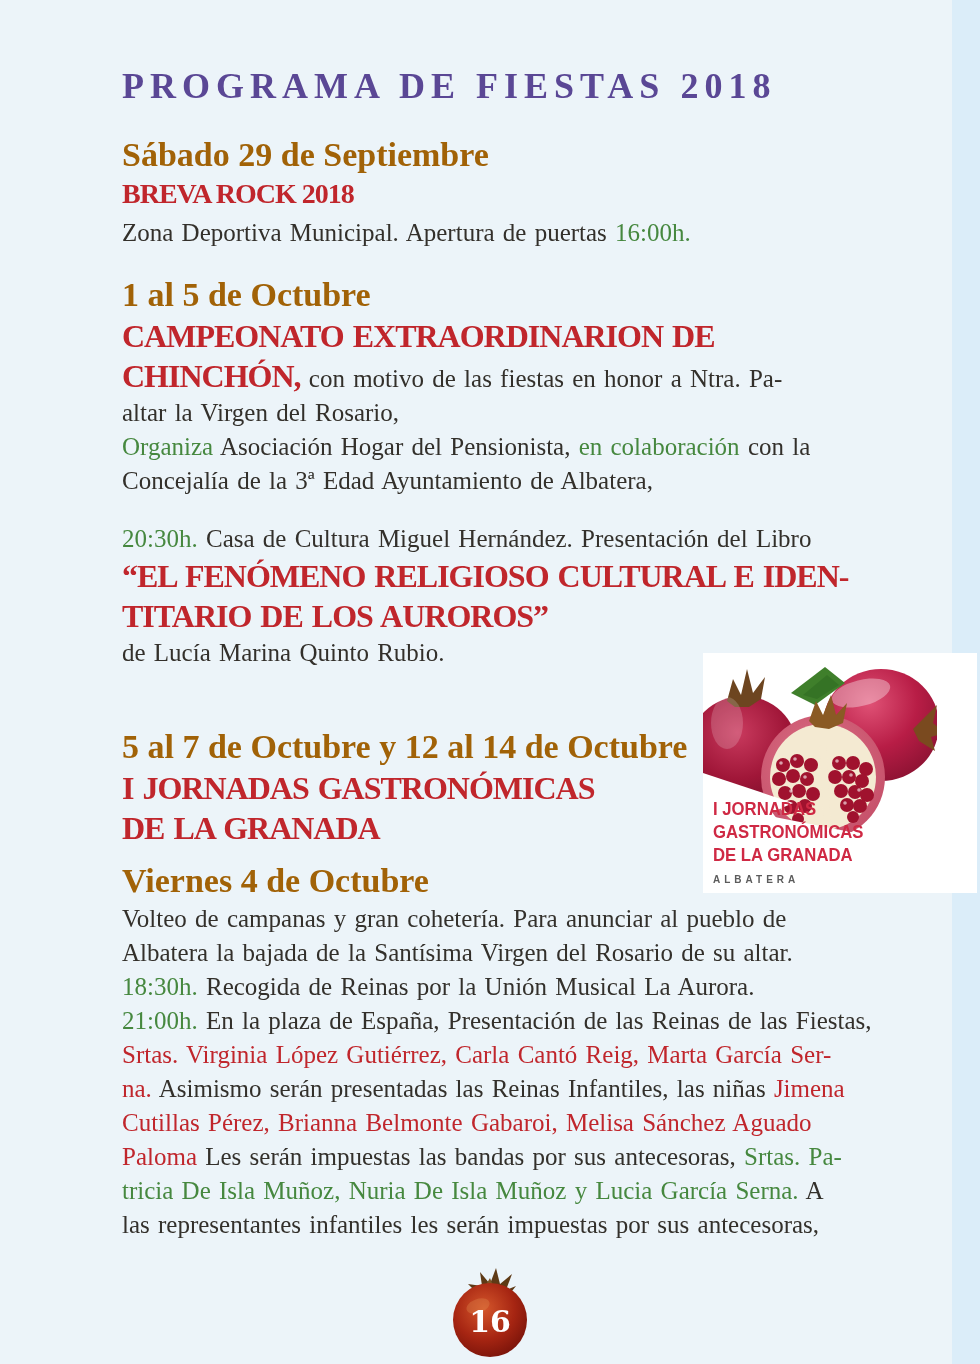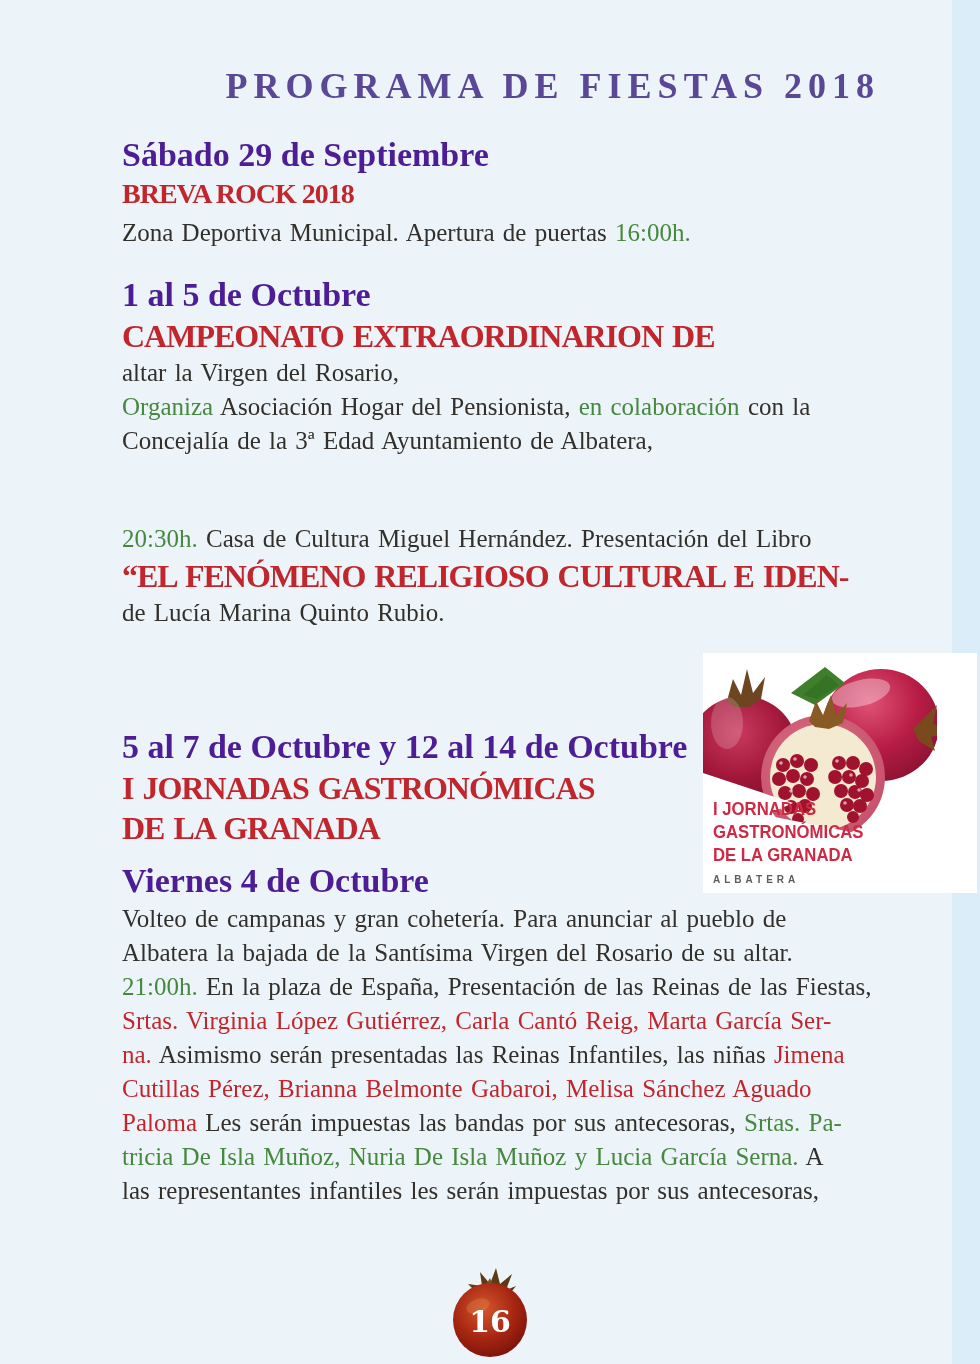--- a/index.html
+++ b/index.html
@@ -9,28 +9,28 @@
     font-family:"Liberation Serif", serif;
     overflow:hidden;
   }
   .page{position:relative;width:980px;height:1364px;}
   .edge-shade{
     position:absolute;right:0;top:0;width:28px;height:100%;
     background:#dbedf9;
   }
   .title{
     position:absolute;left:122px;top:64px;width:758px;margin:0;
-    text-align:right;
+    text-align:left;
     font-size:36px;font-weight:bold;letter-spacing:6px;
     color:#5a4795;line-height:44px;white-space:nowrap;
   }
   .sec{position:absolute;left:122px;width:790px;}
   .date{
     font-size:34px;line-height:38px;font-weight:bold;
-    color:#4c1d95;white-space:nowrap;
+    color:#a16207;white-space:nowrap;
   }
   .event{
     font-size:28px;line-height:40px;font-weight:bold;
     color:#c0262c;letter-spacing:-1px;white-space:nowrap;
   }
   .body-lines{margin-top:2px;}
   .tline{
     font-size:25px;line-height:34px;white-space:nowrap;
     word-spacing:2px;
   }
@@ -84,30 +84,32 @@
     <div class="event">BREVA ROCK 2018</div>
     <div class="body-lines">
         <div class="tline"><span data-color="dark">Zona Deportiva Municipal. Apertura de puertas </span><span data-color="green">16:00h.</span></div>
       </div>
   </section>
 
   <section class="sec" style="top:276px">
     <div class="date">1 al 5 de Octubre</div>
     <div class="body-lines">
         <div class="tline"><span data-color="red" class="big">CAMPEONATO EXTRAORDINARION DE</span></div>
+        <div class="tline"><span data-color="red" class="big">CHINCHÓN,</span><span data-color="dark"> con motivo de las fiestas en honor a Ntra. Pa-</span></div>
         <div class="tline"><span data-color="dark">altar la Virgen del Rosario,</span></div>
         <div class="tline"><span data-color="green">Organiza </span><span data-color="dark">Asociación Hogar del Pensionista, </span><span data-color="green">en colaboración </span><span data-color="dark">con la</span></div>
         <div class="tline"><span data-color="dark">Concejalía de la 3ª Edad Ayuntamiento de Albatera,</span></div>
       </div>
   </section>
 
   <section class="sec" style="top:520px">
     <div class="body-lines">
         <div class="tline"><span data-color="green">20:30h. </span><span data-color="dark">Casa de Cultura Miguel Hernández. Presentación del Libro</span></div>
         <div class="tline"><span data-color="red" class="big">“EL FENÓMENO RELIGIOSO CULTURAL E IDEN-</span></div>
+        <div class="tline"><span data-color="red" class="big">TITARIO DE LOS AUROROS”</span></div>
         <div class="tline"><span data-color="dark">de Lucía Marina Quinto Rubio.</span></div>
       </div>
   </section>
 
   <section class="sec" style="top:728px">
     <div class="date">5 al 7 de Octubre y 12 al 14 de Octubre</div>
     <div class="body-lines">
         <div class="tline"><span data-color="red" class="big">I JORNADAS GASTRONÓMICAS</span></div>
         <div class="tline"><span data-color="red" class="big">DE LA GRANADA</span></div>
       </div>
@@ -189,20 +191,21 @@
       <div class="pline">DE LA GRANADA</div>
       <div class="psub">ALBATERA</div>
     </div>
   </div>
 
   <section class="sec" style="top:862px">
     <div class="date">Viernes 4 de Octubre</div>
     <div class="body-lines">
         <div class="tline"><span data-color="dark">Volteo de campanas y gran cohetería. Para anunciar al pueblo de</span></div>
         <div class="tline"><span data-color="dark">Albatera la bajada de la Santísima Virgen del Rosario de su altar.</span></div>
+        <div class="tline"><span data-color="green">18:30h. </span><span data-color="dark">Recogida de Reinas por la Unión Musical La Aurora.</span></div>
         <div class="tline"><span data-color="green">21:00h. </span><span data-color="dark">En la plaza de España, Presentación de las Reinas de las Fiestas,</span></div>
         <div class="tline"><span data-color="red">Srtas. Virginia López Gutiérrez, Carla Cantó Reig, Marta García Ser-</span></div>
         <div class="tline"><span data-color="red">na. </span><span data-color="dark">Asimismo serán presentadas las Reinas Infantiles, las niñas </span><span data-color="red">Jimena</span></div>
         <div class="tline"><span data-color="red">Cutillas Pérez, Brianna Belmonte Gabaroi, Melisa Sánchez Aguado</span></div>
         <div class="tline"><span data-color="red">Paloma </span><span data-color="dark">Les serán impuestas las bandas por sus antecesoras, </span><span data-color="green">Srtas. Pa-</span></div>
         <div class="tline"><span data-color="green">tricia De Isla Muñoz, Nuria De Isla Muñoz y Lucia García Serna. </span><span data-color="dark">A</span></div>
         <div class="tline"><span data-color="dark">las representantes infantiles les serán impuestas por sus antecesoras,</span></div>
       </div>
   </section>
 

